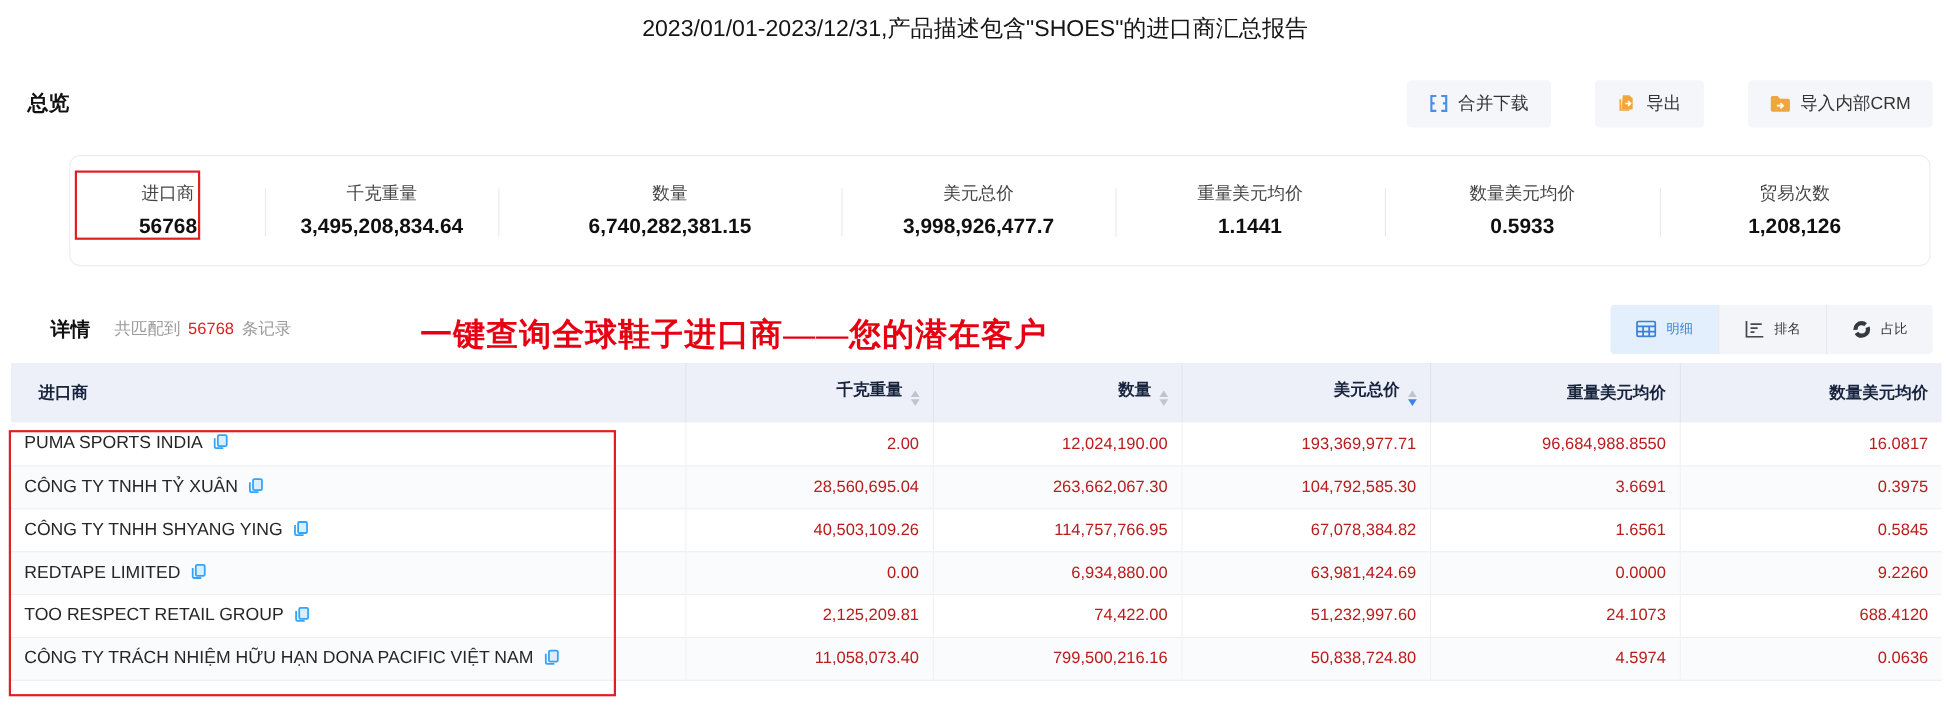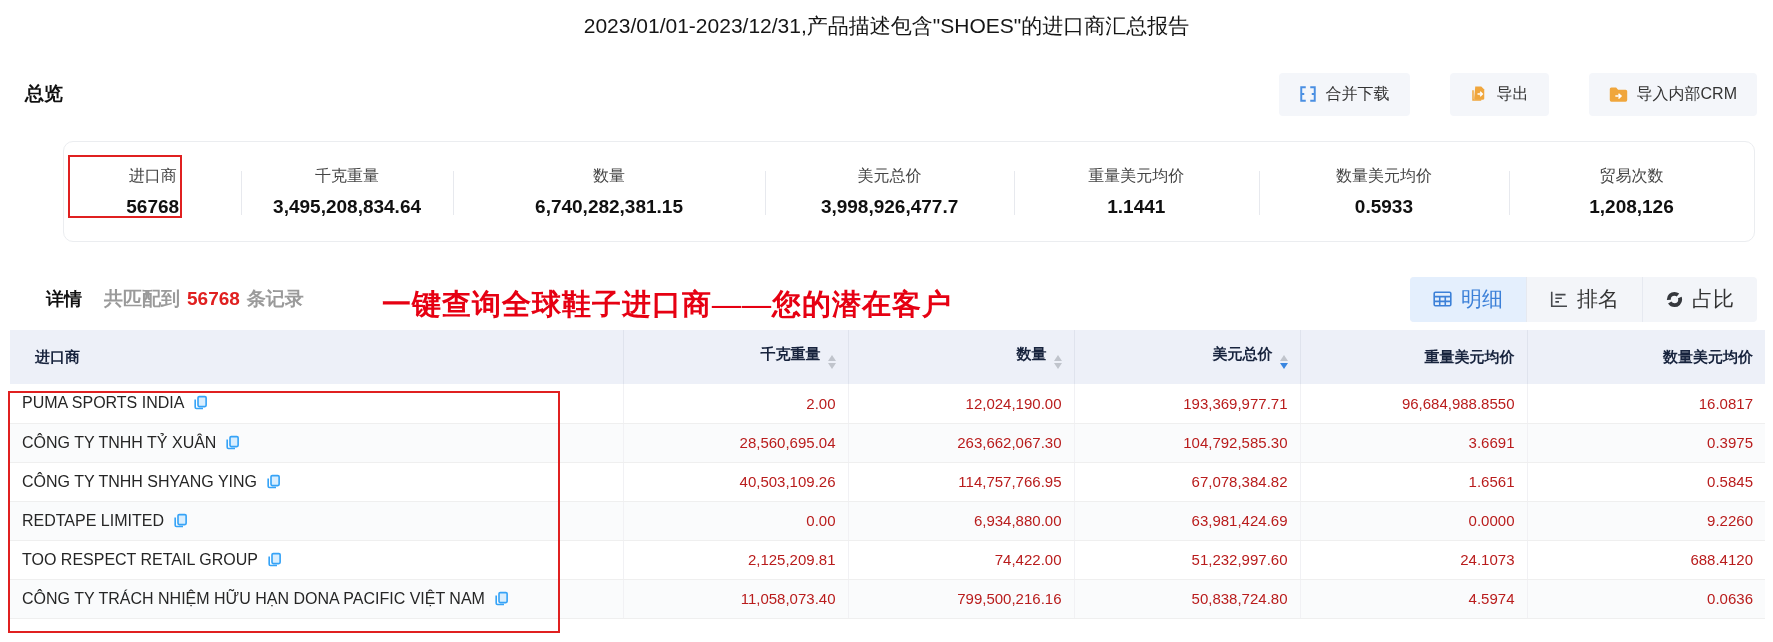--- a/index.html
+++ b/index.html
@@ -65,37 +65,37 @@
   .stat-value { font-size: 19px; font-weight: 700; color: #101010; }
 
   
   .detail-row {
     position: relative;
     margin: 34px 16px 0 25px;
     height: 46px;
     display: flex; align-items: center;
   }
   .detail-heading { font-size: 18px; font-weight: 700; color: #111; margin-left: 21px; }
-  .match-text { margin-left: 22px; font-size: 19px; color: #9a9a9a; font-weight: bold; }
+  .match-text { margin-left: 22px; font-size: 15px; color: #9a9a9a; }
   .match-count { color: #e02020; padding: 0 7px; }
   .annotation {
     position: absolute; left: 357px; top: 9px;
     font-size: 29px; font-weight: 700; color: #e60012;
     font-family: "Liberation Serif", "DejaVu Serif", serif;
     letter-spacing: 1px;
     white-space: nowrap;
   }
   .view-tabs {
     margin-left: auto;
     display: flex; height: 45px;
     background: #f3f5f9; border-radius: 4px; overflow: hidden;
   }
   .vt {
     display: flex; align-items: center; gap: 9px;
-    padding: 0 23px; font-size: 21px; color: #333; cursor: pointer;
+    padding: 0 23px; font-size: 12px; color: #333; cursor: pointer;
   }
   .vt + .vt { border-left: 1px solid #e6e9f0; }
   .vt.active { background: #e4effd; color: #3c80d8; }
   .vt svg { display: block; }
 
   
   .table-wrap { margin: 8px 8px 0 10px; }
   table { width: 100%; border-collapse: collapse; table-layout: fixed; }
   thead th {
     background: #edf0f8;

